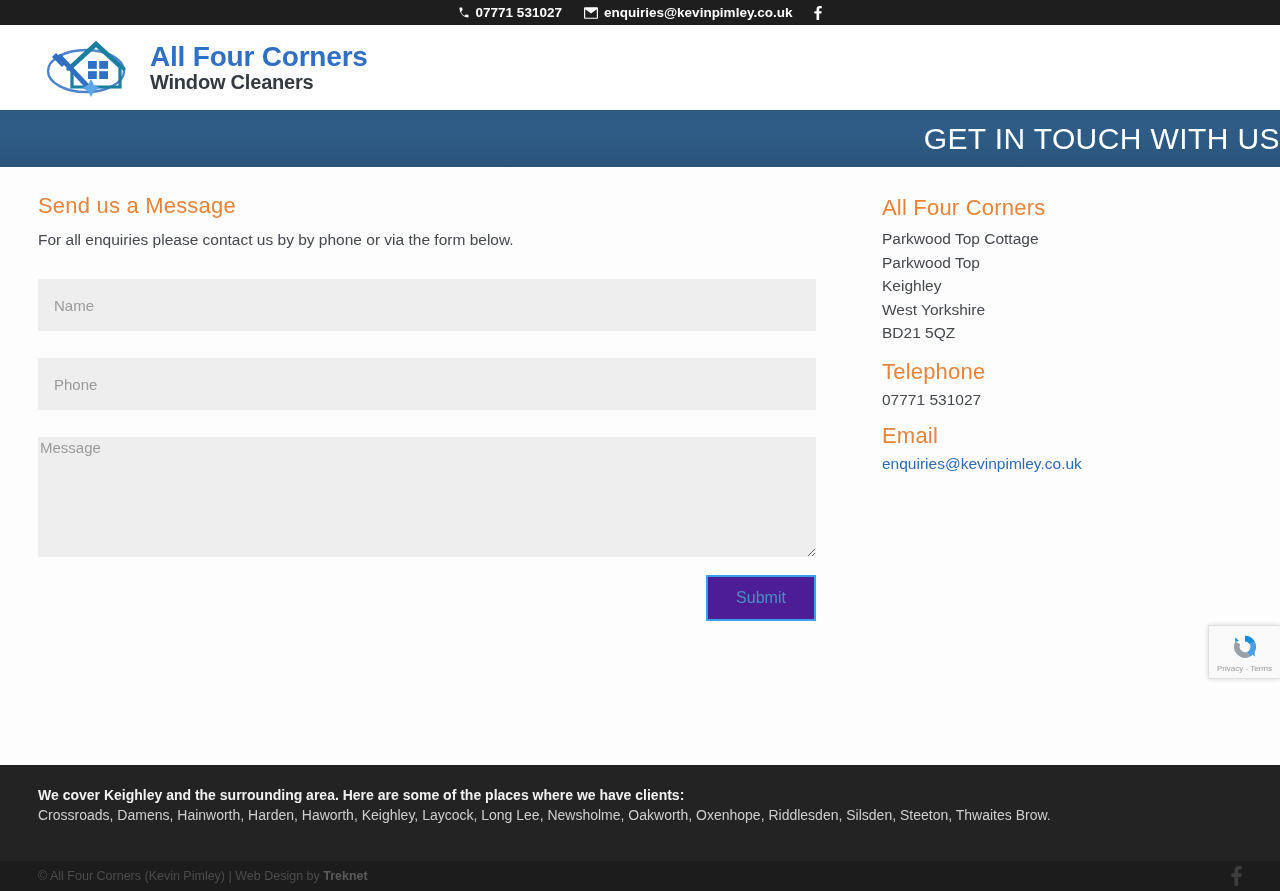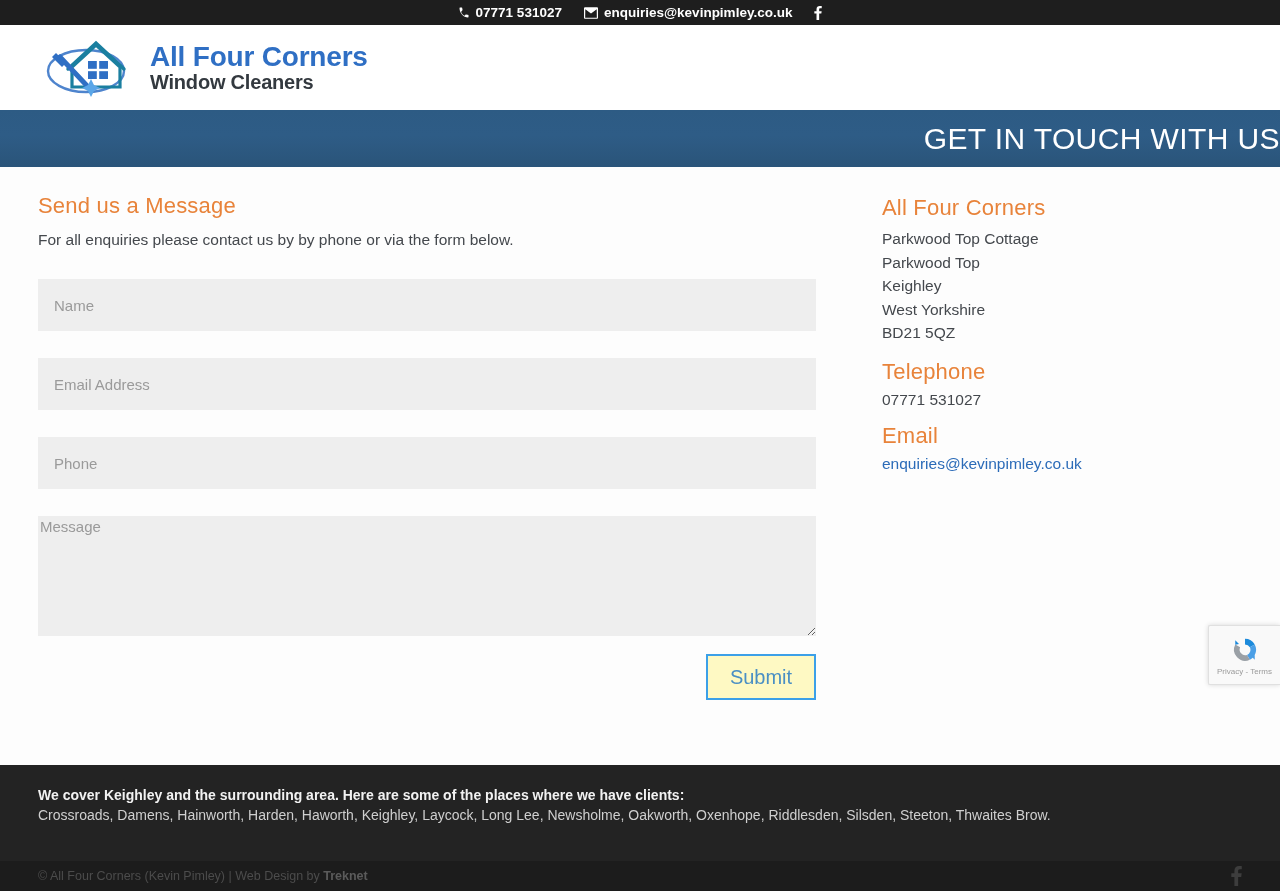--- a/index.html
+++ b/index.html
@@ -83,36 +83,36 @@
   .textarea {
     width:778px; height:120px; background:#eeeeee;
     border:none; outline:none; display:block;
     resize:vertical;
     font-family:"Liberation Sans", sans-serif; font-size:15px; color:#3a3f44;
     margin-bottom:0;
   }
   .textarea::placeholder { color:#9a9a9a; }
   .submit-row { display:flex; justify-content:flex-end; width:778px; margin-top:18px; }
   .submit-btn {
-    width:110px; height:46px; background:#fef9c3;
+    width:110px; height:46px; background:#4c1d95;
     border:2px solid #3ca0e8; color:#4a8fc4;
-    font-family:"Liberation Sans", sans-serif; font-size:20px;
+    font-family:"Liberation Sans", sans-serif; font-size:16px;
     cursor:pointer;
   }
 
   
   .addr-line { font-size:15.5px; color:#44484d; line-height:23.5px; }
   .sec-space { height:14px; }
   .tel-val { font-size:15.5px; color:#44484d; }
   .email-link { font-size:15.5px; color:#2b6bb8; text-decoration:none; }
 
   
   .recaptcha {
     position:absolute; right:0; top:458px;
-    width:72px; height:60px; background:#f9f9f9;
+    width:72px; height:54px; background:#f9f9f9;
     border:1px solid #e0e0e0; border-right:none;
     border-radius:2px 0 0 2px;
     box-shadow:0 0 5px rgba(0,0,0,0.15);
     display:flex; flex-direction:column; align-items:center; justify-content:center;
     overflow:hidden;
   }
   .recaptcha-logo { width:30px; height:30px; margin-bottom:2px; }
   .recaptcha-text { font-size:8px; color:#9b9b9b; white-space:nowrap; }
 
   
@@ -186,21 +186,20 @@
   <h1>GET IN TOUCH WITH US</h1>
 </div>
 
 <div class="main">
 
   <div class="col-left">
     <h2 class="h2-orange">Send us a Message</h2>
     <p class="intro">For all enquiries please contact us by by phone or via the form below.</p>
 
     <input class="field" type="text" placeholder="Name" style="">
-    <input class="field" type="text" placeholder="Email Address" style="">
     <input class="field" type="text" placeholder="Phone" style="">
     <textarea class="textarea" placeholder="Message" style=""></textarea>
 
     <div class="submit-row">
       <button class="submit-btn">Submit</button>
     </div>
   </div>
 
   <div class="col-right">
     <h2 class="h2-orange">All Four Corners</h2>

